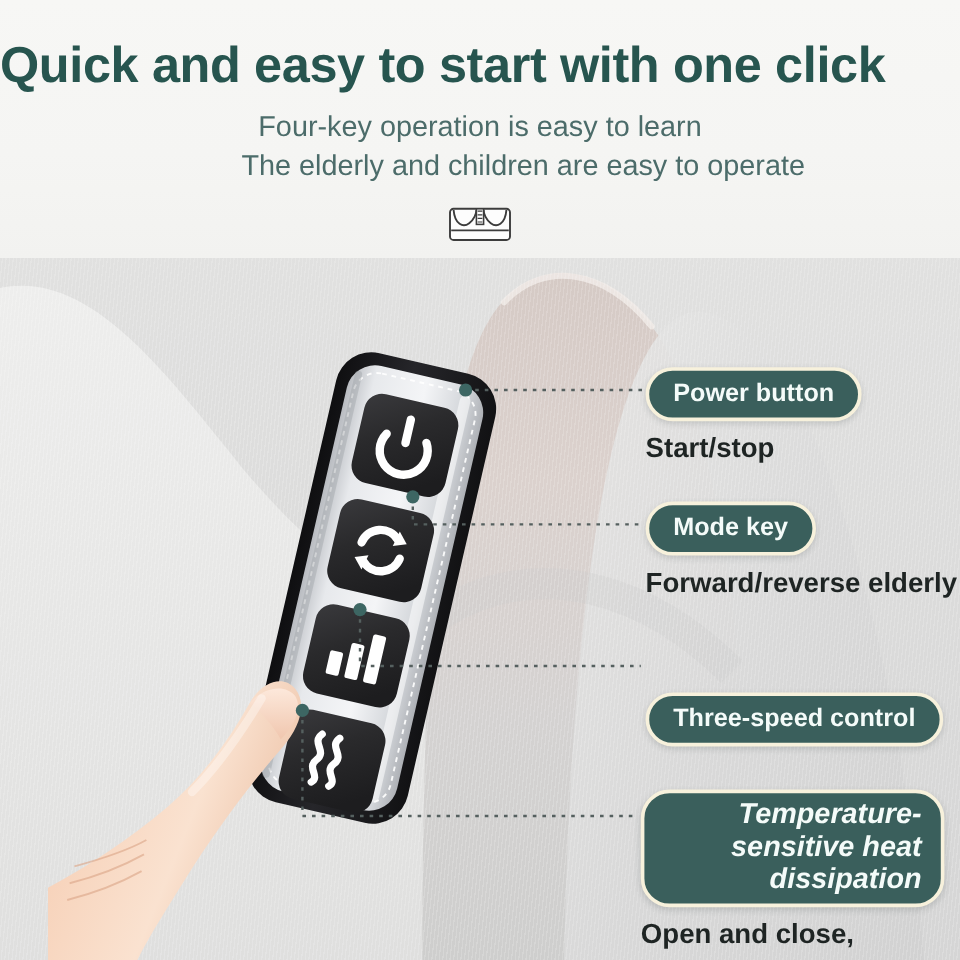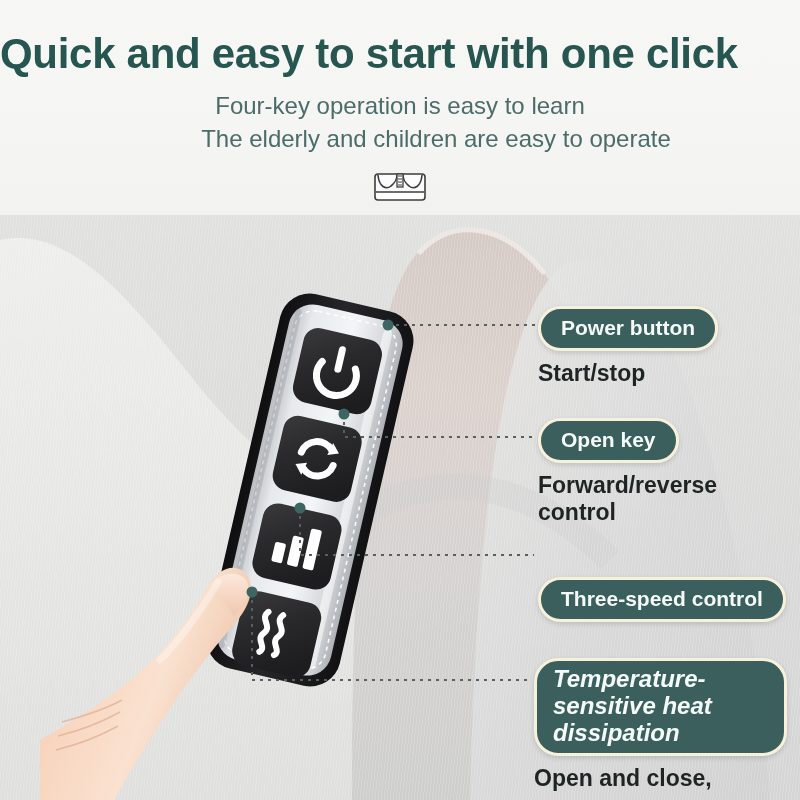--- a/index.html
+++ b/index.html
@@ -49,21 +49,21 @@
   .badge{
     display:inline-block;
     background:#3a5f5c;
     color:#f4fbf9;
     border:3px solid #f7f1dc;
     border-radius:24px;
     padding:7px 20px 8px;
     font-size:21px;
     font-weight:bold;
     line-height:1.12;
-    text-align:left;
+    text-align:right;
     box-shadow:0 2px 5px rgba(60,70,70,.20);
     white-space:nowrap;
   }
   .badge.two-line{white-space:normal;font-size:24px;padding:5px 16px 6px;max-width:215px;font-style:italic;}
   .desc{
     margin-top:9px;
     font-size:23px;
     color:#1e2423;
     line-height:1.18;
     white-space:pre-line;
@@ -246,22 +246,22 @@
       <circle cx="252" cy="592" r="5.5"></circle>
     </g>
   </svg>
 
   <div class="callout c1">
     <div class="badge">Power button</div>
     <div class="desc">Start/stop</div>
   </div>
 
   <div class="callout c2">
-    <div class="badge">Open key</div>
-    <div class="desc">Forward/reverse control</div>
+    <div class="badge">Mode key</div>
+    <div class="desc">Forward/reverse elderly</div>
   </div>
 
   <div class="callout c3">
     <div class="badge">Three-speed control</div>
   </div>
 
   <div class="callout c4">
     <div class="badge two-line">Temperature-sensitive
 heat dissipation</div>
     <div class="desc">Open and close,

